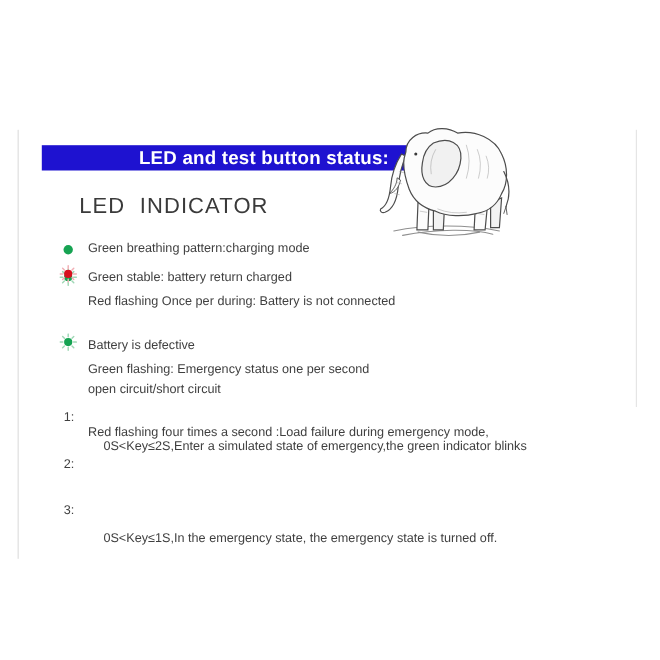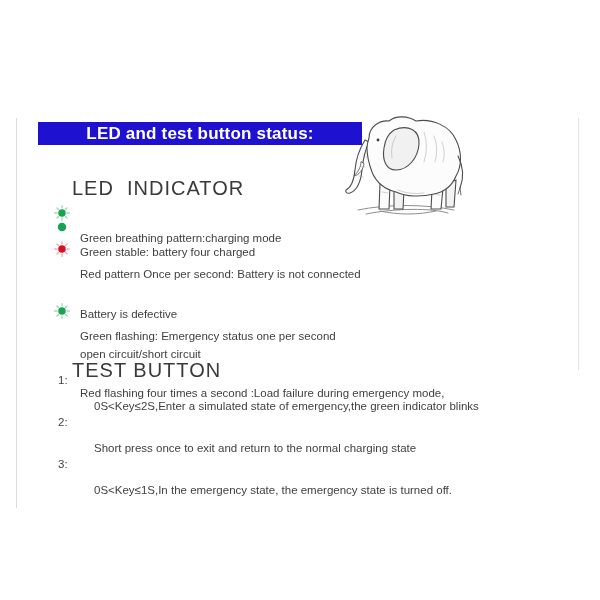--- a/index.html
+++ b/index.html
@@ -2,35 +2,35 @@
 <html><head>
 <meta charset="utf-8">
 <style>
   html,body{margin:0;padding:0;background:#ffffff;}
   .page{position:relative;width:600px;height:600px;background:#ffffff;overflow:hidden;
         font-family:"Liberation Sans",sans-serif;color:#3f3f3f;}
   .edge-line{position:absolute;width:1px;background:#dcdcdc;}
   .edge-left{left:16px;top:118px;height:390px;}
   .edge-right{left:578px;top:118px;height:252px;background:#e3e3e3;}
 
-  .header-bar{position:absolute;left:38px;top:122px;width:324px;height:23px;
-              background:#1e12d0;display:flex;align-items:center;justify-content:center;}
+  .header-bar{position:absolute;left:38px;top:132px;width:324px;height:23px;
+              background:#1e12d0;display:flex;align-items:center;justify-content:center;padding-left:40px;}
   .header-bar span{color:#ffffff;font-weight:bold;font-size:17px;letter-spacing:.2px;white-space:pre;}
 
   .h-section{position:absolute;left:55px;margin:17px;font-size:20px;font-weight:400;
              color:#3a3a3a;letter-spacing:1px;white-space:pre;}
   .h-led{top:160px;}
   .h-test{top:342px;}
 
   .elephant{position:absolute;left:336px;top:112px;}
 
   .led-row{position:absolute;left:54px;display:flex;align-items:flex-start;}
   .led-row .icon-box{width:16px;height:16px;flex:0 0 16px;margin-right:10px;margin-top:-1px;}
   .led-text{font-size:11.5px;line-height:13.2px;white-space:pre;}
-  .row-1{top:206px;} .row-2{top:220px;} .row-3{top:242px;} .row-4{top:304px;}
+  .row-1{top:194px;align-items:flex-end;} .row-2{top:220px;} .row-3{top:242px;} .row-4{top:304px;}
 
   .tb-row{position:absolute;left:58px;display:flex;align-items:flex-start;}
   .tb-num{width:20px;flex:0 0 20px;font-size:11.5px;line-height:13.2px;white-space:pre;}
   .tb-text{font-size:11.5px;line-height:13.2px;white-space:pre;margin-left:16px;}
   .tb-1{top:374px;} .tb-2{top:416px;} .tb-3{top:458px;}
 </style>
 </head>
 <body>
 
 <div class="page">
@@ -97,36 +97,36 @@
     </div>
   </div>
 
   <div class="led-row row-2">
     <span class="icon-box">
       <svg width="16" height="16" viewBox="0 0 18 18">
         <circle cx="9" cy="9" r="4.8" fill="#16a352"></circle>
       </svg>
     </span>
     <div class="led-text">
-      <div>Green stable: battery four charged</div>
+      <div>Green stable: battery return charged</div>
     </div>
   </div>
 
   <div class="led-row row-3">
     <span class="icon-box">
       <svg width="16" height="16" viewBox="0 0 18 18">
         <g fill="none" stroke-width="1.5" stroke-linecap="round" stroke="#f2afb5">
           <path d="M14.5,9 L17.3,9 M3.5,9 L0.7,9 M9,3.5 L9,0.7 M9,14.5 L9,17.3"></path>
           <path d="M12.9,5.1 L14.7,3.3 M5.1,5.1 L3.3,3.3 M12.9,12.9 L14.7,14.7 M5.1,12.9 L3.3,14.7"></path>
         </g>
         <circle cx="9" cy="9" r="4.2" fill="#d8101f"></circle>
       </svg>
     </span>
     <div class="led-text">
-      <div>Red pattern Once per second: Battery is not connected</div>
+      <div>Red flashing Once per during: Battery is not connected</div>
       <div>Battery is defective</div>
       <div>open circuit/short circuit</div>
       <div>Red flashing four times a second :Load failure during emergency mode,</div>
     </div>
   </div>
 
   <div class="led-row row-4">
     <span class="icon-box">
       <svg width="16" height="16" viewBox="0 0 18 18">
         <g fill="none" stroke-width="1.5" stroke-linecap="round" stroke="#a0d8b6">
@@ -134,33 +134,31 @@
           <path d="M12.9,5.1 L14.7,3.3 M5.1,5.1 L3.3,3.3 M12.9,12.9 L14.7,14.7 M5.1,12.9 L3.3,14.7"></path>
         </g>
         <circle cx="9" cy="9" r="4.2" fill="#16a352"></circle>
       </svg>
     </span>
     <div class="led-text">
       <div>Green flashing: Emergency status one per second</div>
     </div>
   </div>
 
-  <h2 class="h-section h-test">TEST BUTTON</h2>
 
   <div class="tb-row tb-1">
     <span class="tb-num">1:</span>
     <div class="tb-text">
       <div>0S&lt;Key≤2S,Enter a simulated state of emergency,the green indicator blinks</div>
     </div>
   </div>
 
   <div class="tb-row tb-2">
     <span class="tb-num">2:</span>
     <div class="tb-text">
-      <div>Short press once to exit and return to the normal charging state</div>
     </div>
   </div>
 
   <div class="tb-row tb-3">
     <span class="tb-num">3:</span>
     <div class="tb-text">
       <div>0S&lt;Key≤1S,In the emergency state, the emergency state is turned off.</div>
     </div>
   </div>
 

